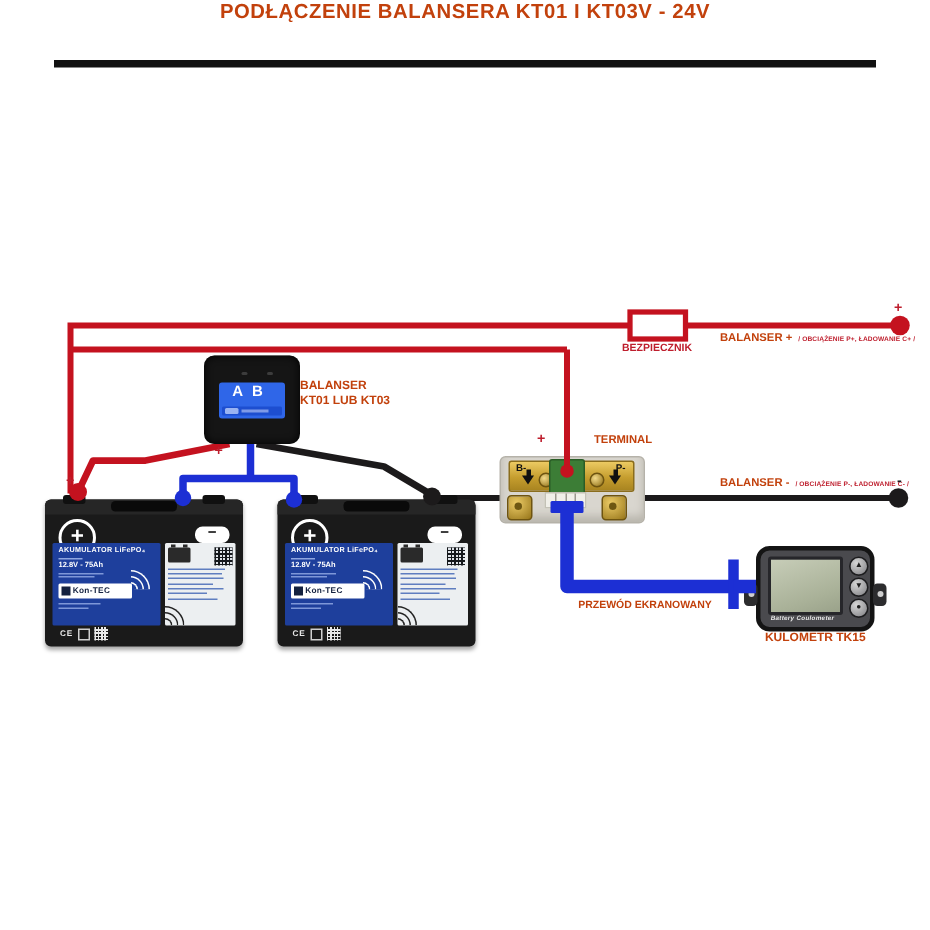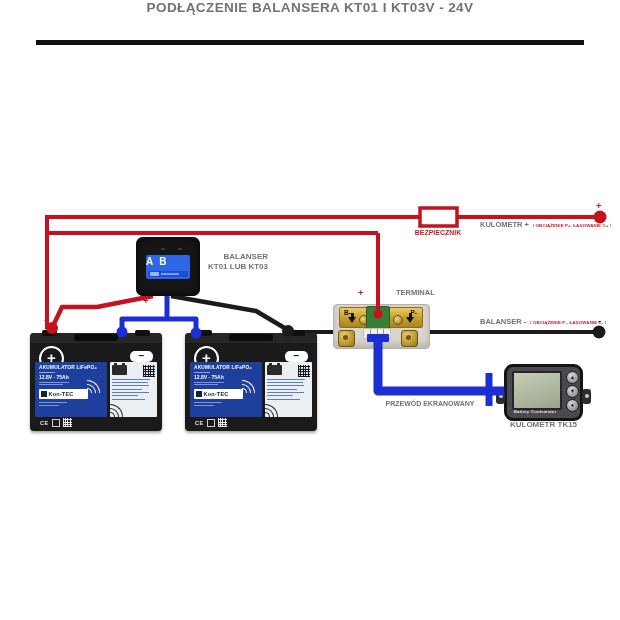--- a/index.html
+++ b/index.html
@@ -2,35 +2,35 @@
 <html><head>
 <meta charset="utf-8">
 <style>
   html,body{margin:0;padding:0;background:#fff;}
   .canvas{position:relative;width:620px;height:620px;background:#ffffff;overflow:hidden;
           font-family:"Liberation Sans",sans-serif;}
   .lay{position:absolute;left:0;top:0;pointer-events:none;}
   .z1{z-index:1}.z3{z-index:3}
 
   .lbl{position:absolute;white-space:nowrap;z-index:4;}
-  .blue-lbl{color:#737373;font-weight:800;}
+  .blue-lbl{color:#c2410c;font-weight:800;}
   .red-lbl{color:#be1e2d;font-weight:800;}
   .blk-lbl{color:#1c1a1b;font-weight:800;}
 
   .title{left:0;top:176;width:620px;text-align:center;font-size:13.5px;letter-spacing:.4px;}
 
   .topbar{position:absolute;left:36px;top:40px;width:548px;height:5px;background:#111;z-index:1;}
 
   
   .balanser{position:absolute;left:136px;top:237px;width:64px;height:59px;background:#151515;
             border-radius:7px;z-index:2;box-shadow:inset 0 0 6px #000;}
   .bal-dot{position:absolute;top:11px;width:4px;height:2px;background:#3c3c3c;border-radius:1px;}
   .bal-screen{position:absolute;left:10px;top:18px;width:44px;height:24px;background:#2f66e8;
               border-radius:2px;overflow:hidden;}
-  .bal-ab{position:absolute;left:0;top:1px;width:100%;color:#fff;
+  .bal-ab{position:absolute;left:0;top:1px;width:100%;text-align:center;color:#fff;
           font-weight:800;font-size:10px;letter-spacing:6px;}
   .bal-strip{position:absolute;left:2px;bottom:2px;right:2px;height:6px;background:#1d4ed0;
              border-radius:1px;display:flex;align-items:center;gap:2px;padding:0 2px;}
   .bal-chip{width:9px;height:3.5px;background:#9ab4f2;border-radius:1px;}
   .bal-tin{height:1.5px;background:#7e9ae8;}
 
   
   .battery{position:absolute;top:333px;width:132px;height:98px;background:#1a1a1a;
            border-radius:4px;z-index:2;box-shadow:0 2px 3px rgba(0,0,0,.35);}
   .bat-lid{position:absolute;left:0;top:0;width:100%;height:10px;background:#262626;
@@ -288,29 +288,29 @@
     <circle cx="122" cy="332" r="5.5" fill="#1c2fd4"></circle>
     <circle cx="196" cy="333" r="5.5" fill="#1c2fd4"></circle>
     <circle cx="288" cy="331" r="6" fill="#1c1a1b"></circle>
     <circle cx="378" cy="314" r="4.5" fill="#c4121f"></circle>
     <circle cx="600" cy="217" r="6.5" fill="#c4121f"></circle>
     <circle cx="599" cy="332" r="6.5" fill="#1c1a1b"></circle>
   </svg>
 
   <div class="lbl blue-lbl title">PODŁĄCZENIE BALANSERA KT01 I KT03V - 24V</div>
 
-  <div class="lbl blue-lbl" style="left:200px;top:252px;width:68px;text-align:right;font-size:8px;line-height:9.5px">
+  <div class="lbl blue-lbl" style="left:200px;top:252px;width:68px;text-align:left;font-size:8px;line-height:9.5px">
     <div>BALANSER</div>
     <div>KT01 LUB KT03</div>
   </div>
 
   <div class="lbl red-lbl" style="left:405px;top:229px;width:66px;text-align:center;font-size:7px">BEZPIECZNIK</div>
 
   <div class="terminal-row" style="left:480px;top:220px">
-    <span class="blue-lbl t-name">KULOMETR +</span>
+    <span class="blue-lbl t-name">BALANSER +</span>
     <span class="red-lbl t-detail">/ OBCIĄŻENIE P+, ŁADOWANIE C+ /</span>
   </div>
   <span class="mark red-lbl" style="left:596px;top:200px">+</span>
 
   <div class="terminal-row" style="left:480px;top:317px">
     <span class="blue-lbl t-name">BALANSER -</span>
     <span class="red-lbl t-detail">/ OBCIĄŻENIE P-, ŁADOWANIE C- /</span>
   </div>
   <span class="mark blk-lbl" style="left:598px;top:315px">-</span>
 

